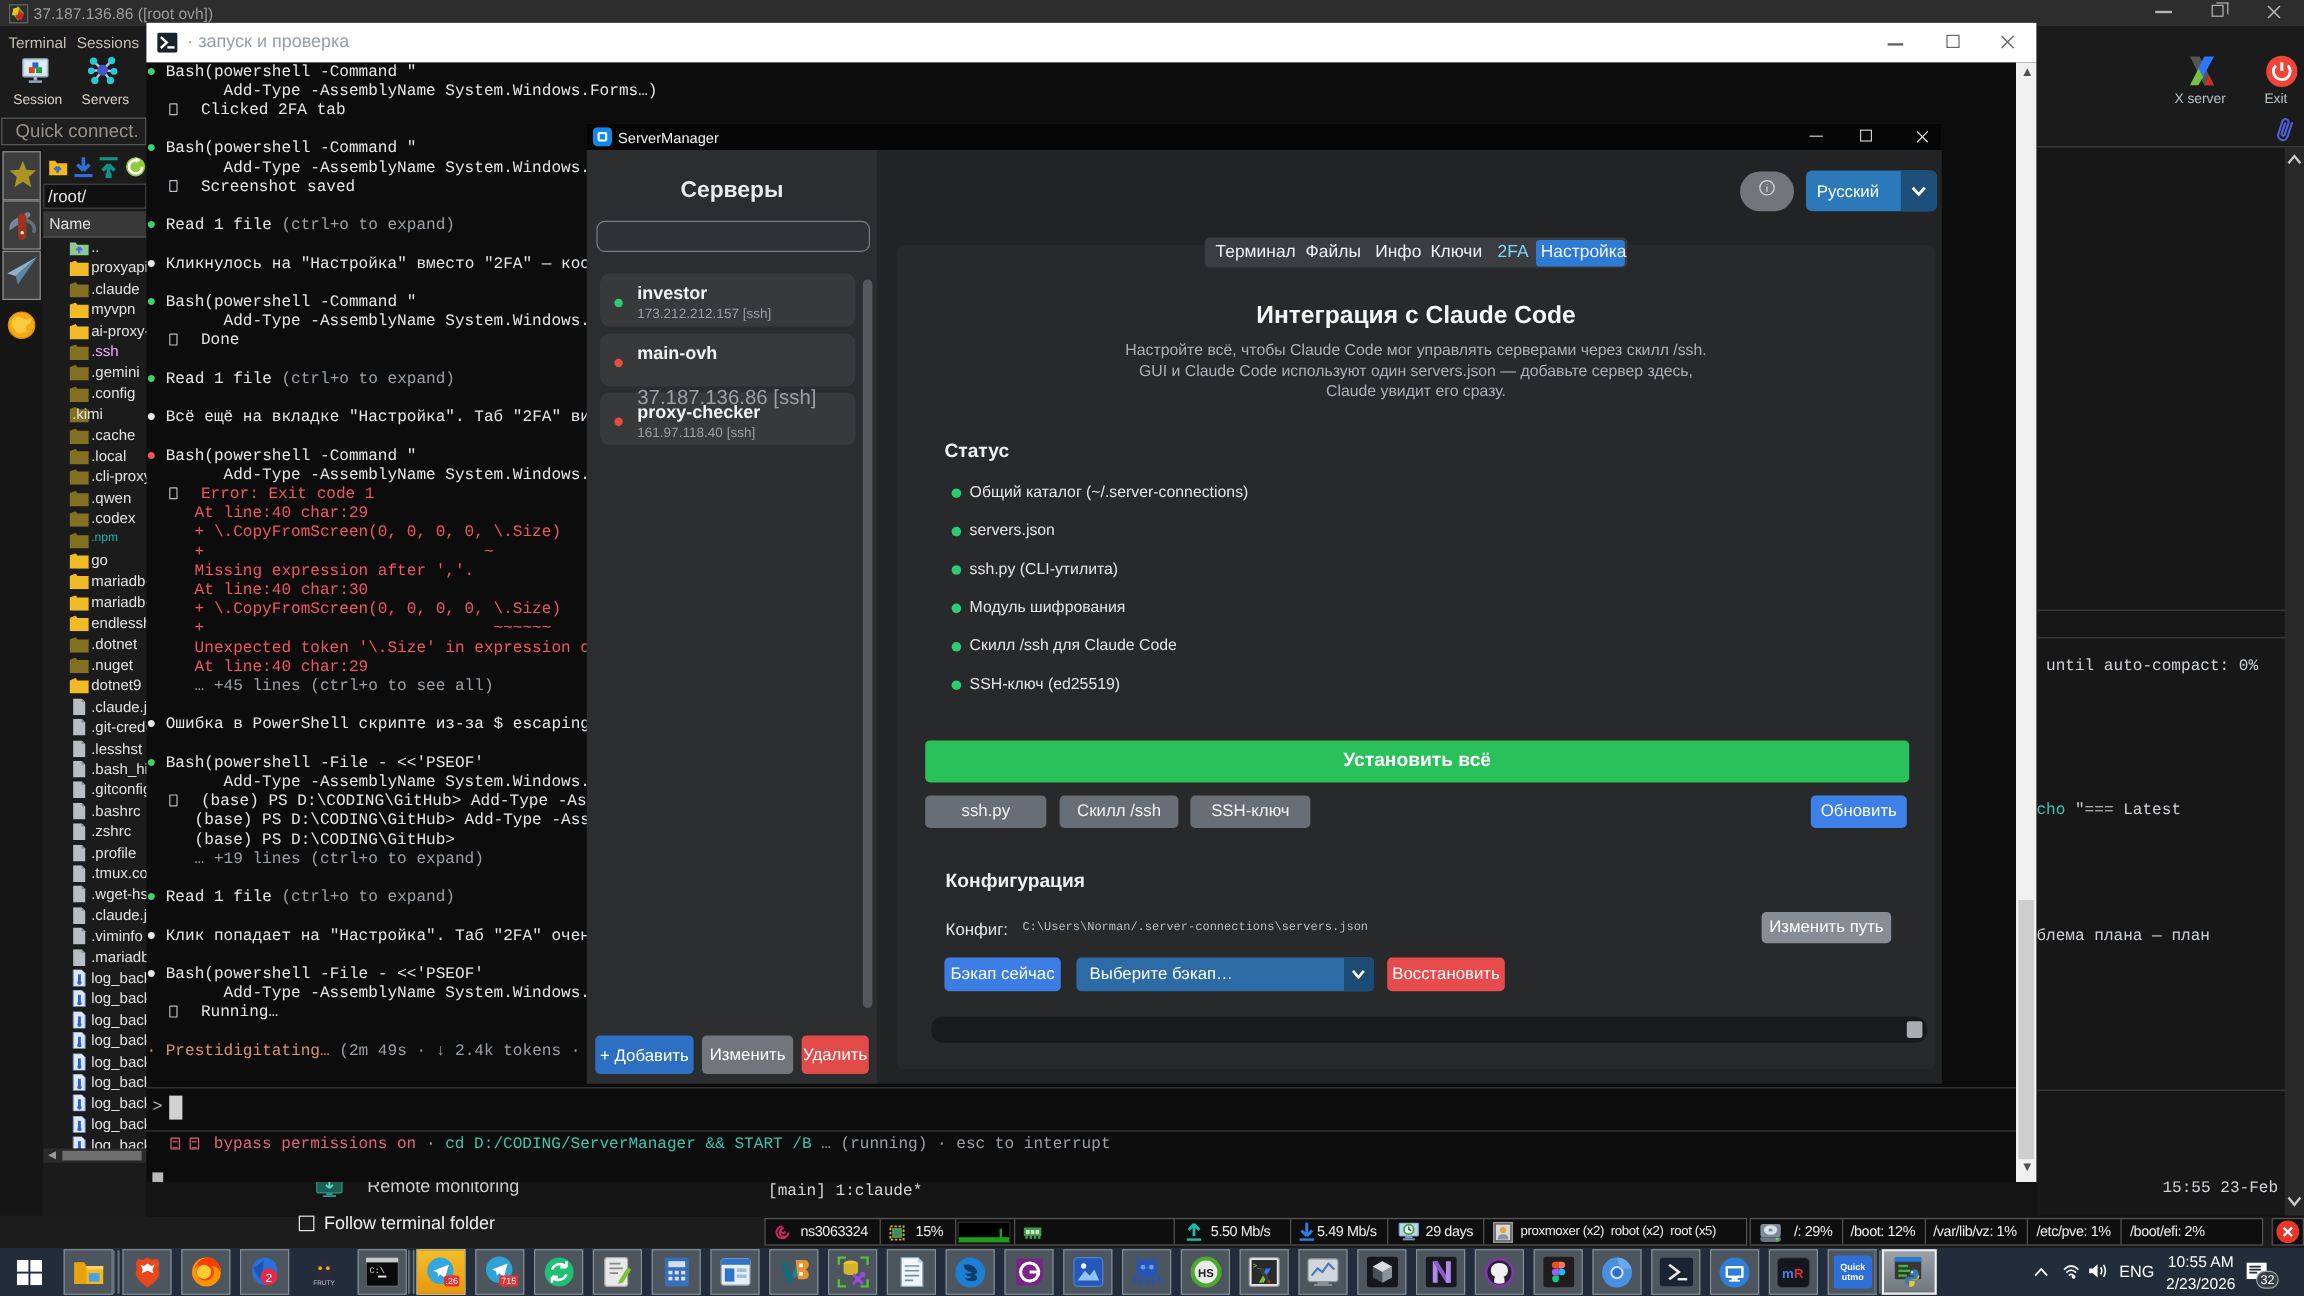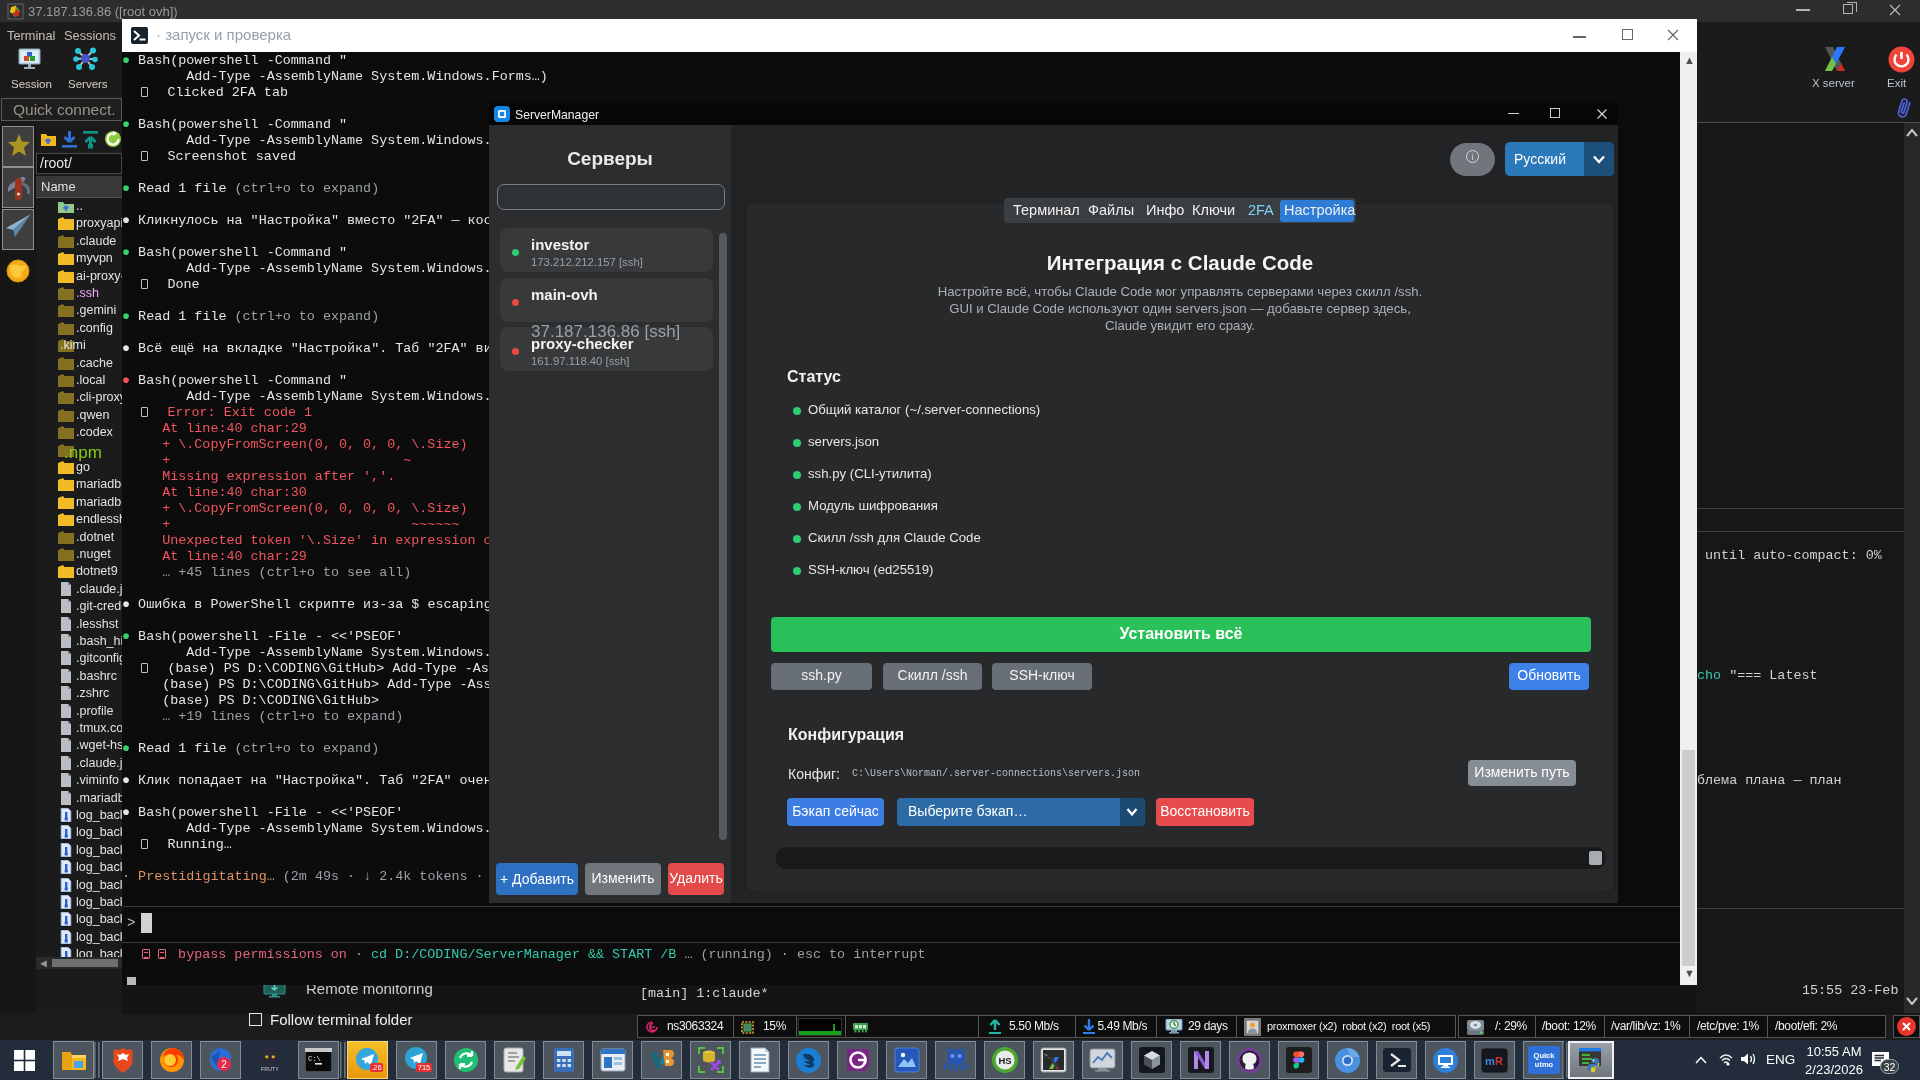--- a/index.html
+++ b/index.html
@@ -156,21 +156,21 @@
     <path d="M0 2 L5 0 L6.5 2 L16 2 L16 13 L0 13 Z" fill="#837021"></path>
   </svg>
 <div class="a" style="left:76px;top:408px;font-size:12.5px;color:#e3e3e3;white-space:nowrap">.qwen</div>
 <svg class="a" style="left:58px;top:426px" width="16" height="13" viewBox="0 0 16 13">
     <path d="M0 2 L5 0 L6.5 2 L16 2 L16 13 L0 13 Z" fill="#837021"></path>
   </svg>
 <div class="a" style="left:76px;top:425px;font-size:12.5px;color:#e3e3e3;white-space:nowrap">.codex</div>
 <svg class="a" style="left:58px;top:444px" width="16" height="13" viewBox="0 0 16 13">
     <path d="M0 2 L5 0 L6.5 2 L16 2 L16 13 L0 13 Z" fill="#837021"></path>
   </svg>
-<div class="a" style="left:64px;top:443px;font-size:17px;color:#84cc16;white-space:nowrap">.npm</div>
+<div class="a" style="left:76px;top:443px;font-size:10px;color:#14b8a6;white-space:nowrap">.npm</div>
 <svg class="a" style="left:58px;top:461px" width="16" height="13" viewBox="0 0 16 13">
     <path d="M0 2 L5 0 L6.5 2 L16 2 L16 13 L0 13 Z" fill="#f0bb24"></path>
   </svg>
 <div class="a" style="left:76px;top:460px;font-size:12.5px;color:#e3e3e3;white-space:nowrap">go</div>
 <svg class="a" style="left:58px;top:478px" width="16" height="13" viewBox="0 0 16 13">
     <path d="M0 2 L5 0 L6.5 2 L16 2 L16 13 L0 13 Z" fill="#f0bb24"></path>
   </svg>
 <div class="a" style="left:76px;top:477px;font-size:12.5px;color:#e3e3e3;white-space:nowrap">mariadb-i</div>
 <svg class="a" style="left:58px;top:496px" width="16" height="13" viewBox="0 0 16 13">
     <path d="M0 2 L5 0 L6.5 2 L16 2 L16 13 L0 13 Z" fill="#f0bb24"></path>

